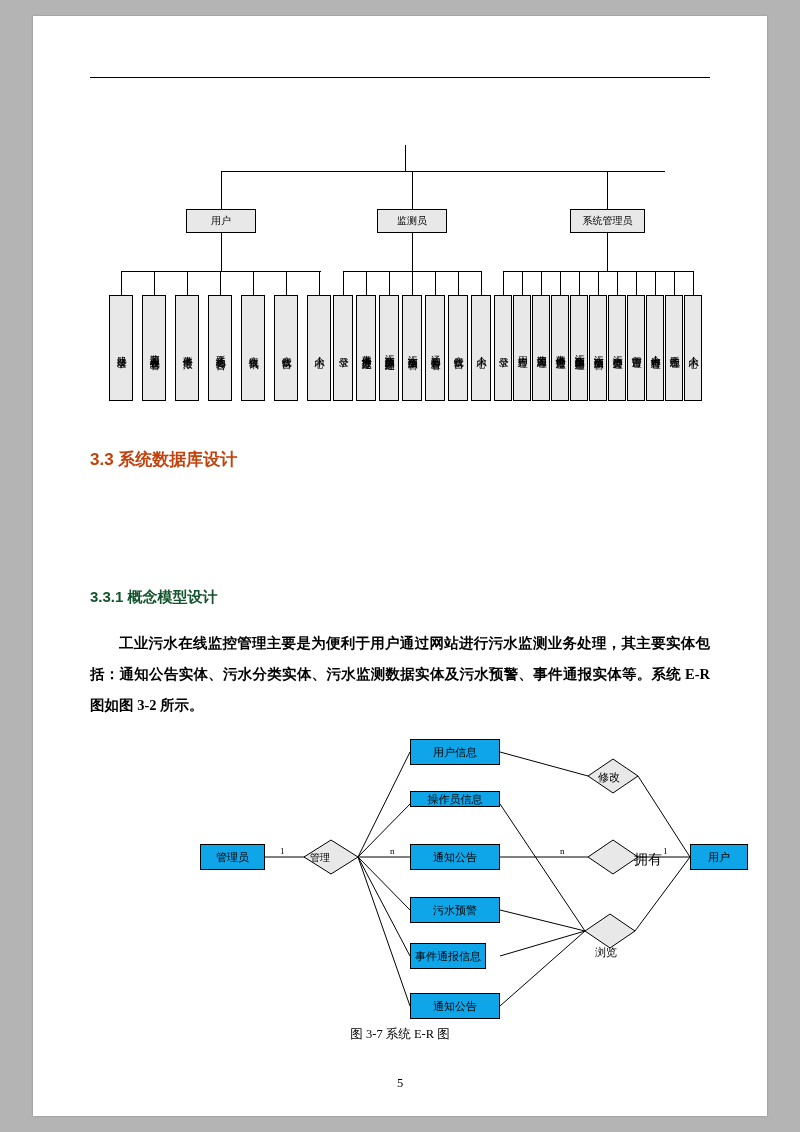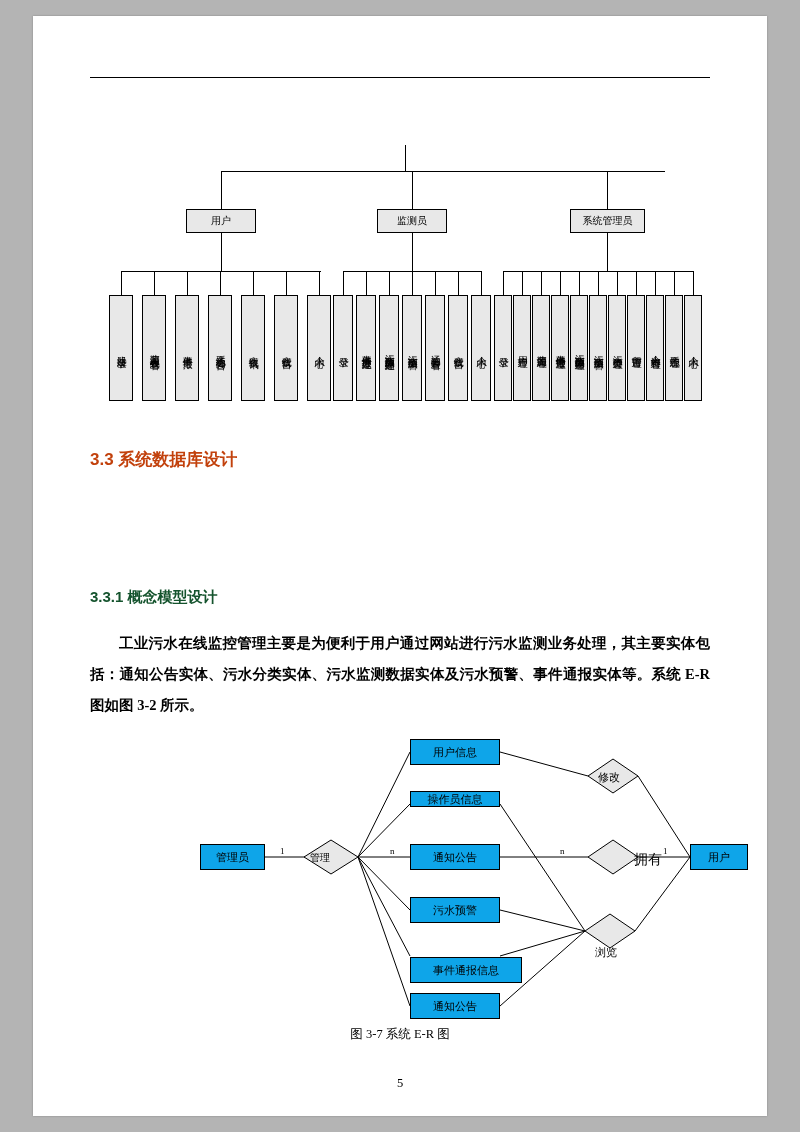--- a/index.html
+++ b/index.html
@@ -278,21 +278,21 @@
       <polygon points="520,198 545,215 520,232 495,215" fill="#e8e8e8" stroke="#000" stroke-width="1"></polygon>
     </svg>
 
     <div class="erbox" style="left:110px; top:128px; width:65px; height:26px;">管理员</div>
     <div class="erbox" style="left:600px; top:128px; width:58px; height:26px;">用户</div>
 
     <div class="erbox" style="left:320px; top:23px; width:90px; height:26px;">用户信息</div>
     <div class="erbox" style="left:320px; top:75px; width:90px; height:16px;">操作员信息</div>
     <div class="erbox" style="left:320px; top:128px; width:90px; height:26px;">通知公告</div>
     <div class="erbox" style="left:320px; top:181px; width:90px; height:26px;">污水预警</div>
-    <div class="erbox" style="left:320px; top:241px; width:112px; height:26px;">事件通报信息</div>
+    <div class="erbox" style="left:320px; top:227px; width:76px; height:26px;">事件通报信息</div>
     <div class="erbox" style="left:320px; top:277px; width:90px; height:26px;">通知公告</div>
 
     <div class="card" style="left:220px; top:135px; font-size:10px;text-align:center;">管理</div>
     <div class="card" style="left:508px; top:54px; font-size:11px;">修改</div>
     <div class="card" style="left:508px; top:135px; font-size:14px;margin-left:36px;">拥有</div>
     <div class="card" style="left:505px; top:209px; font-size:11px;margin-top:20px;">浏览</div>
 
     <div class="card" style="left:190px; top:130px;">1</div>
     <div class="card" style="left:300px; top:130px;">n</div>
     <div class="card" style="left:470px; top:130px;">n</div>

